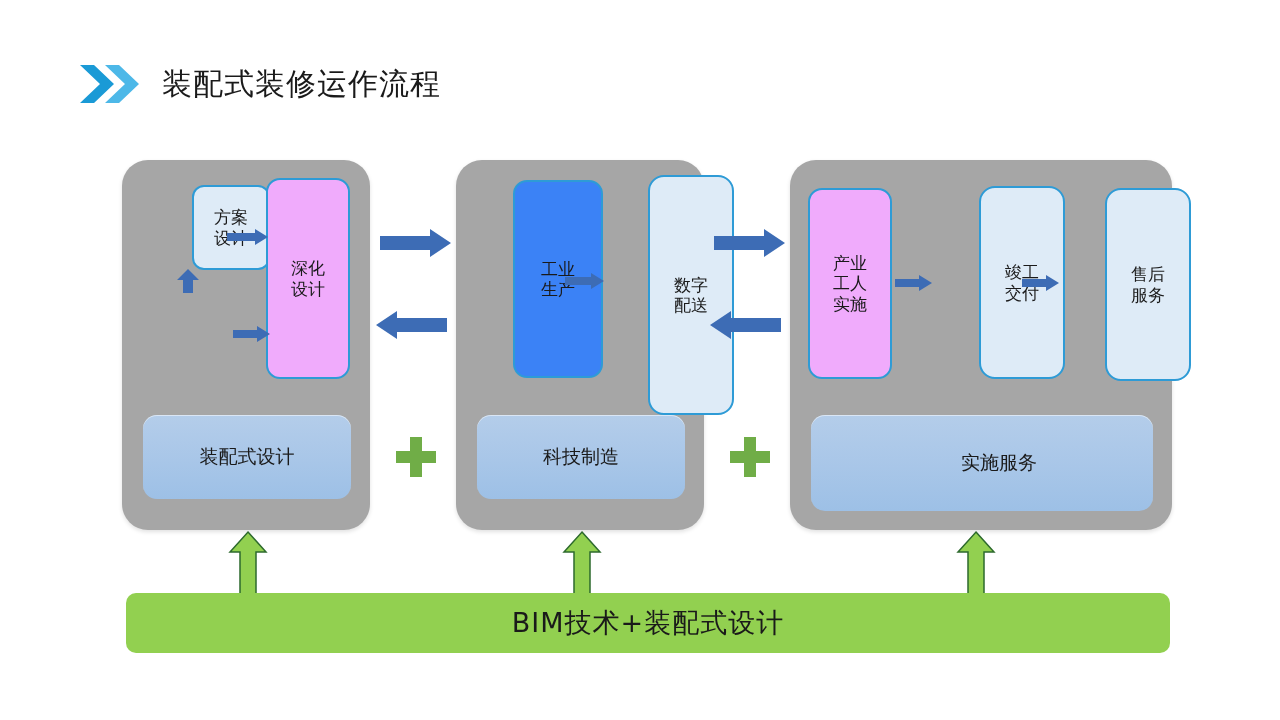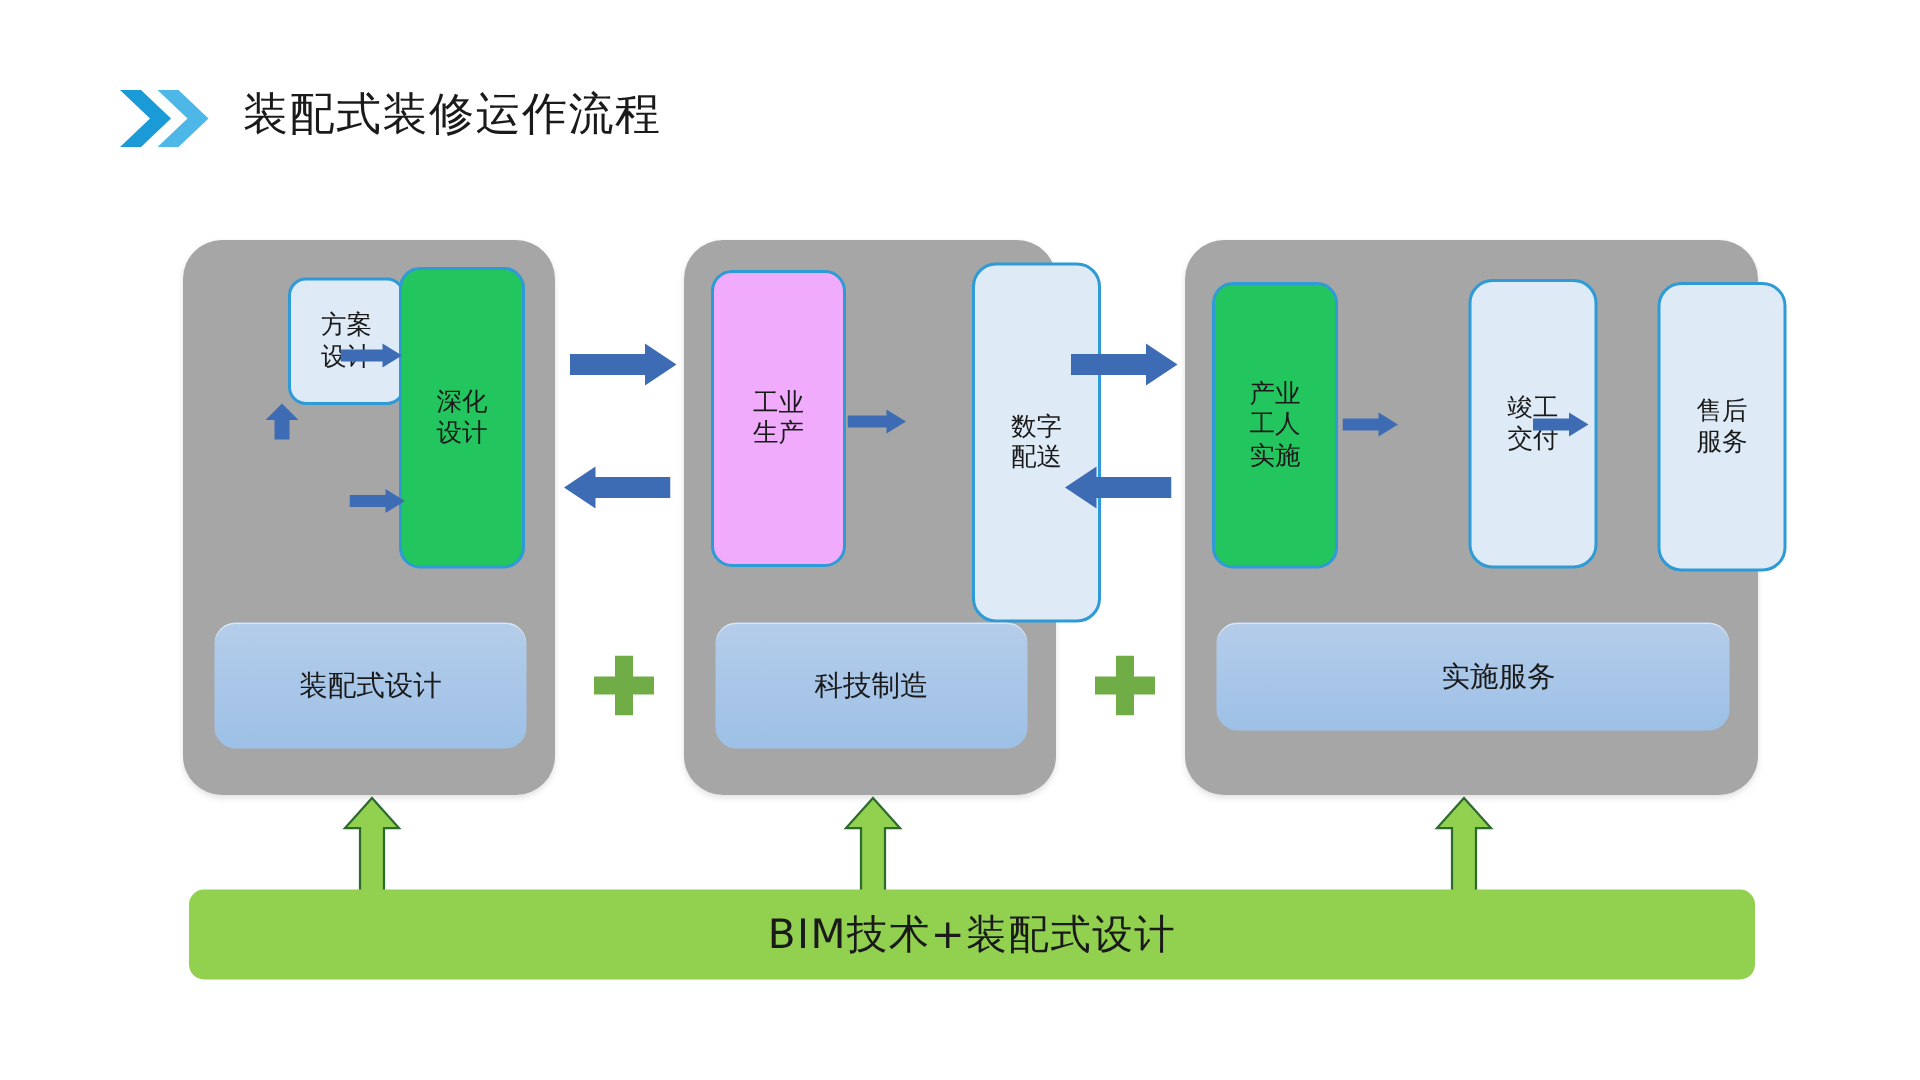--- a/index.html
+++ b/index.html
@@ -15,21 +15,21 @@
     overflow: hidden;
     font-family: "DejaVu Sans", "Liberation Sans", sans-serif;
   }
 
   
   .title-row {
     position: absolute;
     left: 78px;
     top: 56px;
     display: flex;
-    align-items: flex-start;
+    align-items: center;
     height: 56px;
   }
   .chevrons { width: 62px; height: 46px; display: block; }
   .title-text {
     margin-left: 22px;
     font-size: 30px;
     color: #1a1a1a;
     letter-spacing: 1px;
     white-space: nowrap;
   }
@@ -54,22 +54,22 @@
     align-items: center;
     justify-content: center;
     text-align: center;
     font-size: 17px;
     line-height: 1.18;
     color: #1a1a1a;
     box-sizing: border-box;
     white-space: pre-line;
   }
   .node.lightblue { background: #deebf7; margin-left: 44px; }
-  .node.green     { background: #22c55e; }
-  .node.red       { background: #f0abfc; }
+  .node.green     { background: #f0abfc; }
+  .node.red       { background: #3b82f6; margin-left: 39px; }
 
   
   #node-fangan   { left: 148px; top: 185px; width: 78px; height: 85px; border-radius: 12px; }
   #node-chanpin  { left: 144px; top: 289px; width: 88px; height: 88px; }
   #node-shenhua  { left: 266px; top: 178px; width: 84px; height: 201px; border-radius: 14px; }
 
   
   #node-gongye   { left: 474px; top: 180px; width: 90px; height: 198px; border-radius: 14px; }
   #node-shuzi    { left: 604px; top: 175px; width: 86px; height: 240px; border-radius: 16px; }
 
@@ -86,21 +86,21 @@
     display: flex;
     align-items: center;
     justify-content: center;
     font-size: 19px;
     color: #1a1a1a;
     box-sizing: border-box;
     box-shadow: inset 0 1px 0 rgba(255,255,255,0.5);
   }
   #cap-1 { left: 143px; top: 415px; width: 208px; height: 84px; }
   #cap-2 { left: 477px; top: 415px; width: 208px; height: 84px; }
-  #cap-3 { left: 811px; top: 415px; width: 342px; height: 72px; padding-left: 34px; }
+  #cap-3 { left: 811px; top: 415px; width: 342px; height: 96px; padding-left: 34px; }
 
   
   .plus { position: absolute; width: 40px; height: 40px; }
   #plus-1 { left: 396px; top: 437px; }
   #plus-2 { left: 730px; top: 437px; }
 
   
   .conn { position: absolute; }
 
   

